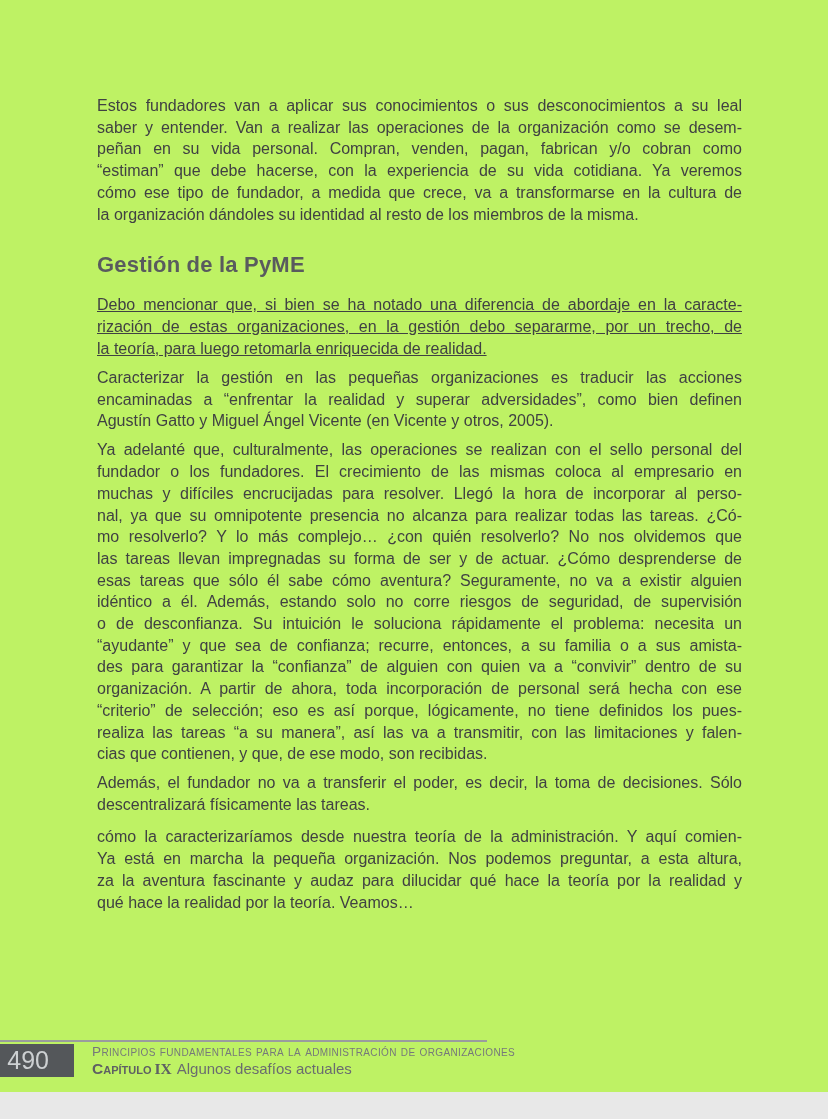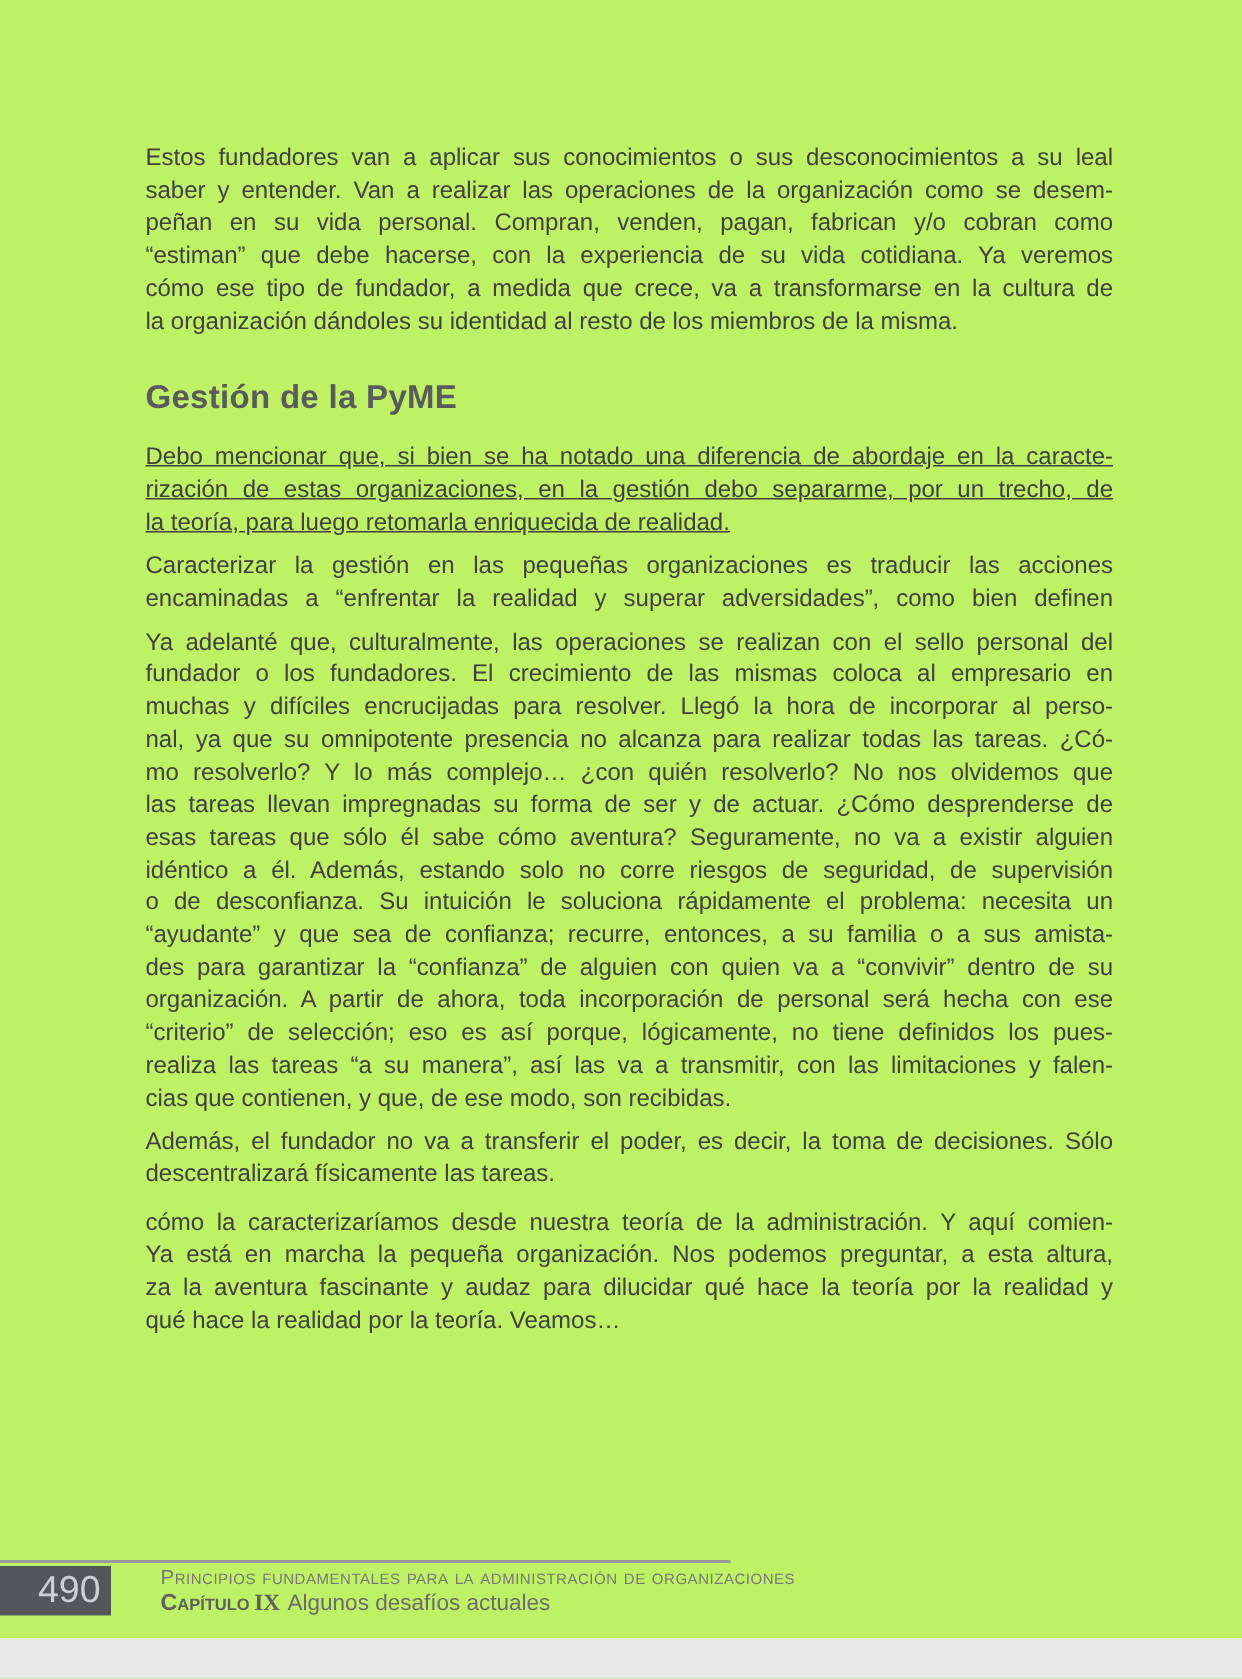--- a/index.html
+++ b/index.html
@@ -54,25 +54,25 @@
     left: 0;
     top: 1044px;
     width: 74px;
     height: 33px;
     box-sizing: border-box;
     background: #54575a;
     color: #cdd0d2;
     font-size: 25px;
     line-height: 32px;
     text-align: right;
-    padding-right: 7px;
+    padding-right: 25px;
   }
   .footer-text {
     position: absolute;
-    left: 107px;
+    left: 92px;
     top: 1044px;
     width: 500px;
   }
   .book-title {
     font-variant: small-caps;
     font-size: 13.6px;
     line-height: 15px;
     letter-spacing: 0.35px;
     color: #76787b;
   }
@@ -116,20 +116,21 @@
 
     <div id="body-paragraphs">
         <section class="para after-heading">
           <div class="tline">Debo mencionar que, si bien se ha notado una diferencia de abordaje en la caracte-</div>
           <div class="tline">rización de estas organizaciones, en la gestión debo separarme, por un trecho, de</div>
           <div class="tline last">la teoría, para luego retomarla enriquecida de realidad.</div>
         </section>
         <section class="para">
           <div class="tline">Caracterizar la gestión en las pequeñas organizaciones es traducir las acciones</div>
           <div class="tline">encaminadas a “enfrentar la realidad y superar adversidades”, como bien definen</div>
+          <div class="tline last">Agustín Gatto y Miguel Ángel Vicente (en Vicente y otros, 2005).</div>
         </section>
         <section class="para">
           <div class="tline">Ya adelanté que, culturalmente, las operaciones se realizan con el sello personal del</div>
           <div class="tline">fundador o los fundadores. El crecimiento de las mismas coloca al empresario en</div>
           <div class="tline">muchas y difíciles encrucijadas para resolver. Llegó la hora de incorporar al perso-</div>
           <div class="tline">nal, ya que su omnipotente presencia no alcanza para realizar todas las tareas. ¿Có-</div>
           <div class="tline">mo resolverlo? Y lo más complejo… ¿con quién resolverlo? No nos olvidemos que</div>
           <div class="tline">las tareas llevan impregnadas su forma de ser y de actuar. ¿Cómo desprenderse de</div>
           <div class="tline">esas tareas que sólo él sabe cómo aventura? Seguramente, no va a existir alguien</div>
           <div class="tline">idéntico a él. Además, estando solo no corre riesgos de seguridad, de supervisión</div>

